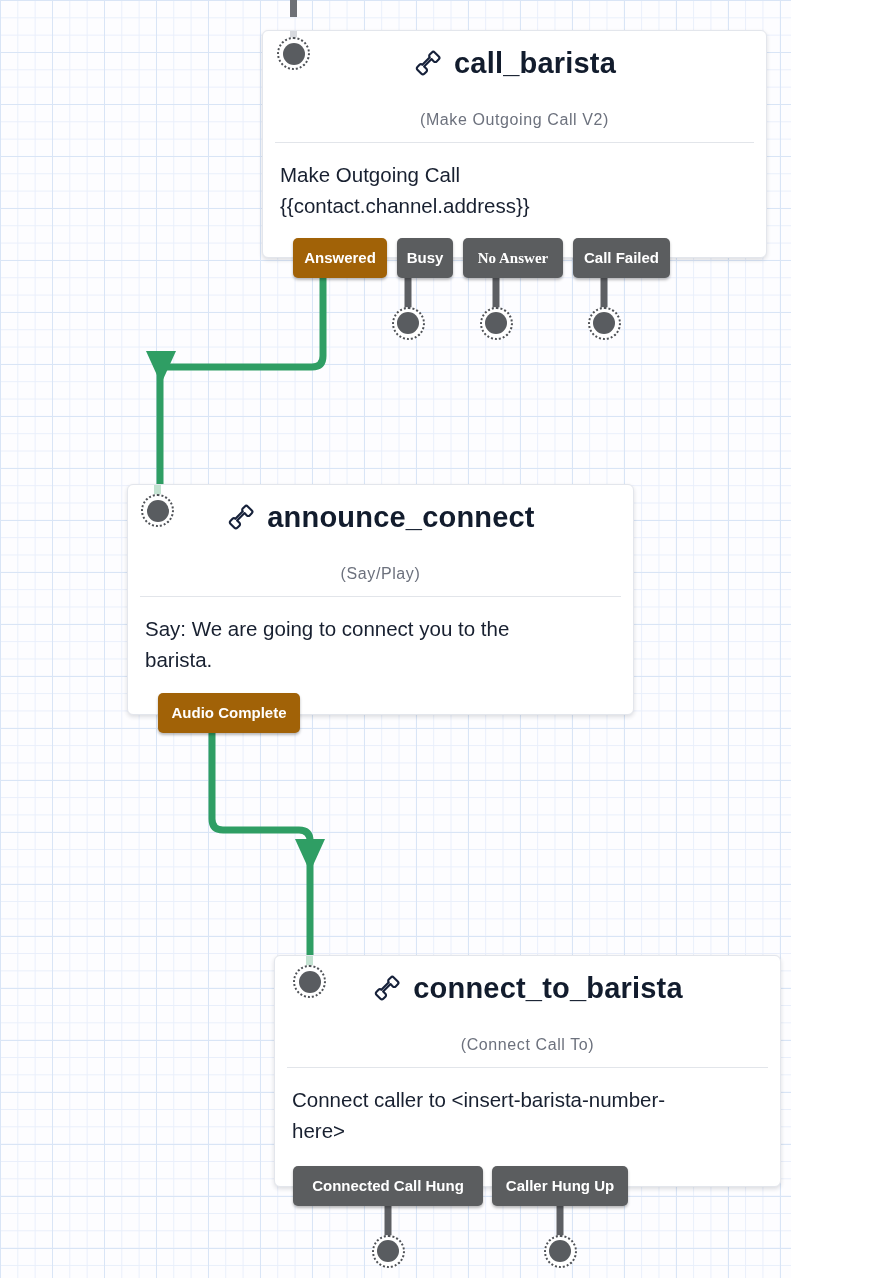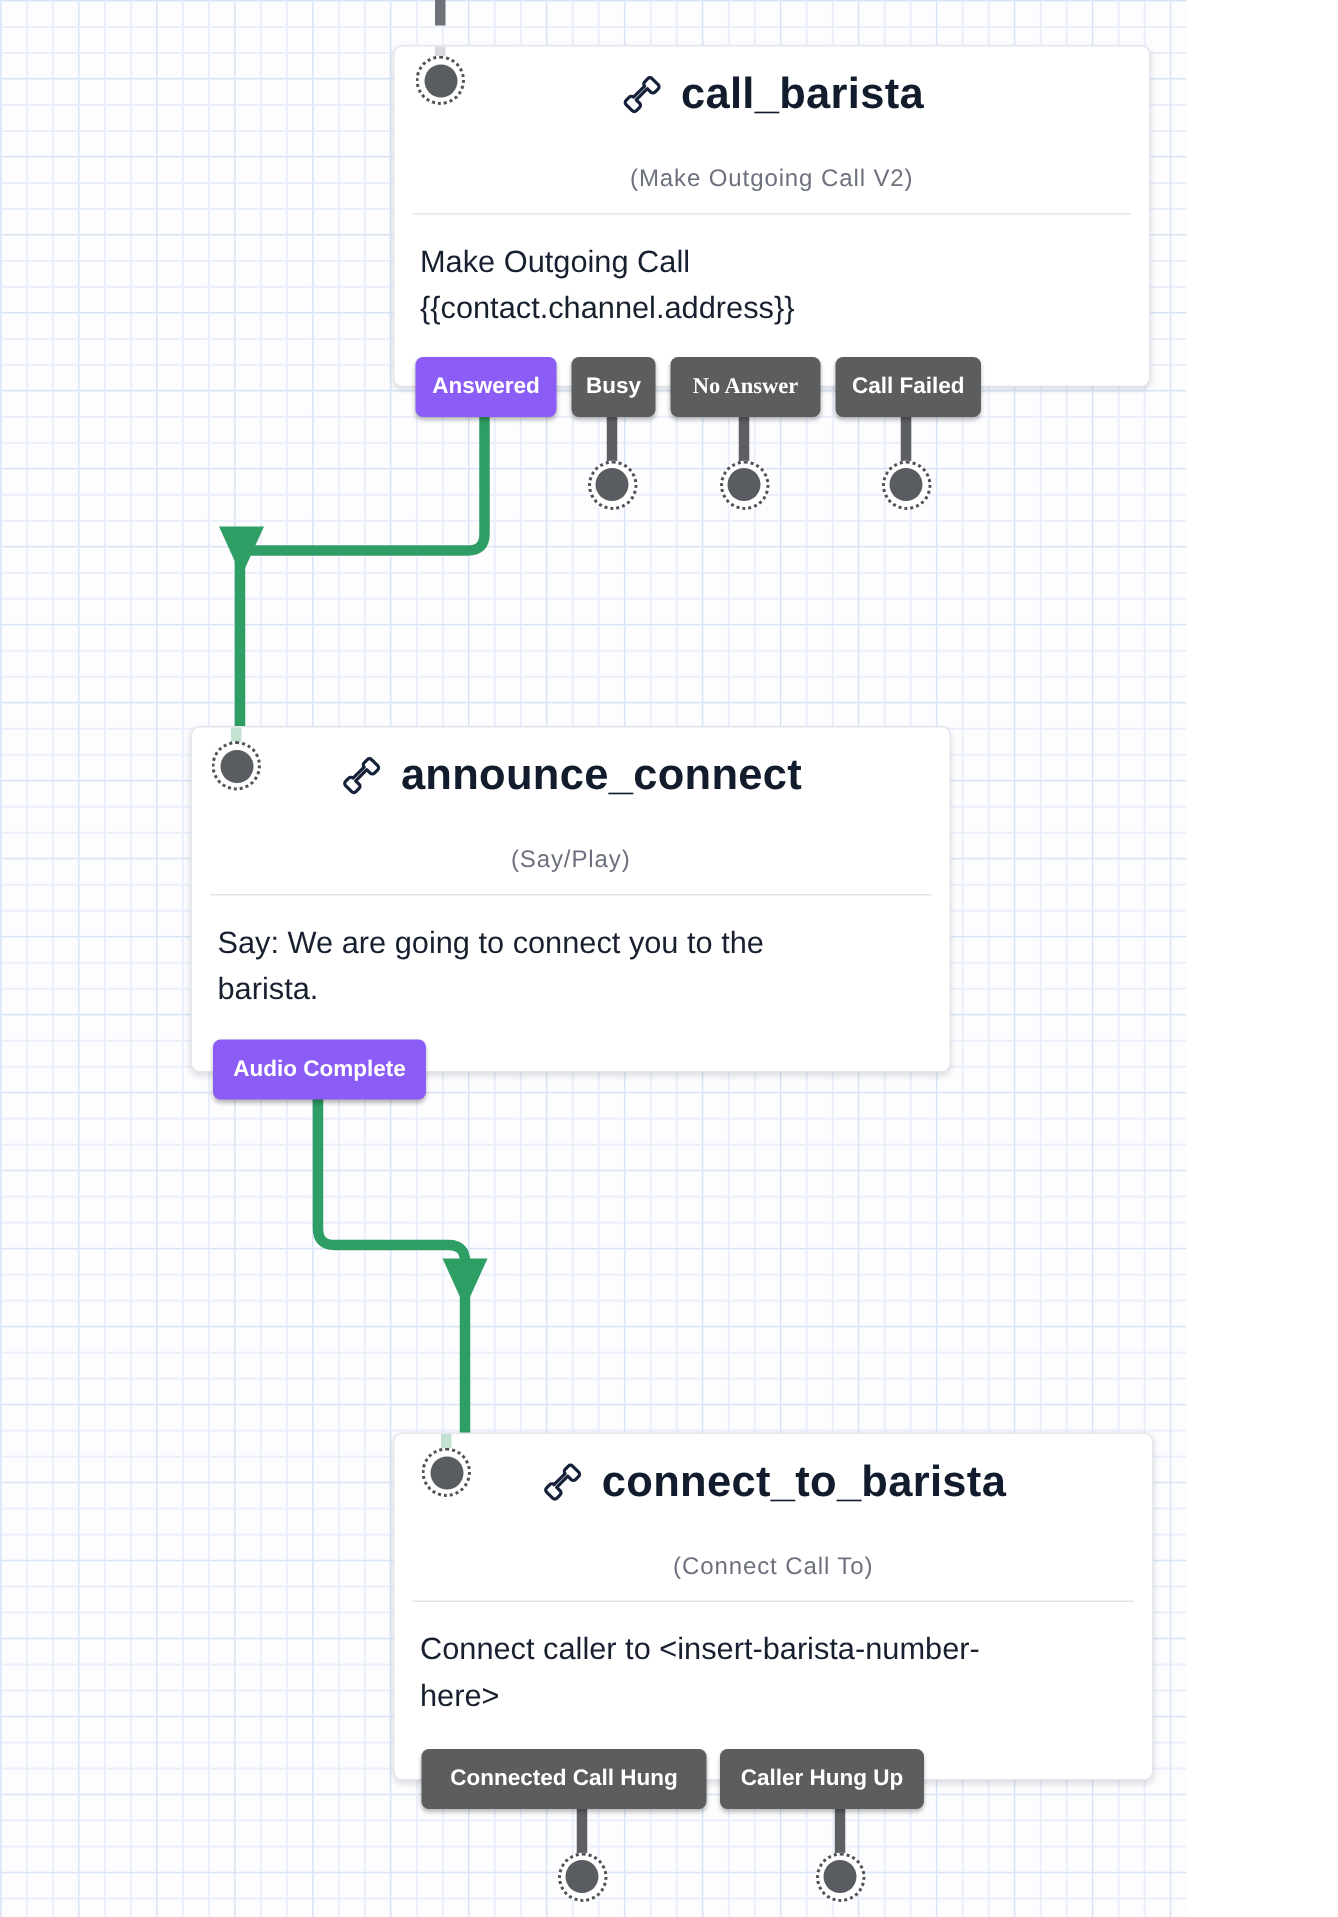--- a/index.html
+++ b/index.html
@@ -28,21 +28,21 @@
   .divider{position:absolute;top:111px;left:12px;right:12px;height:0;
     border-top:1px solid #e2e5ea;}
   .body-text{position:absolute;top:128px;left:17px;right:17px;
     font-size:20.5px;line-height:31px;color:#182030;white-space:pre-line;}
   .btn-row{position:absolute;display:flex;}
   .btn{
     height:40px;line-height:40px;text-align:center;border-radius:5px;
     font-size:15px;font-weight:600;color:#fff;
     box-shadow:0 2px 3px rgba(0,0,0,.28);box-sizing:border-box;
   }
-  .btn.green{background:#8b5cf6;}
+  .btn.green{background:#a16207;margin-left:16px;}
   .btn.gray{background:#5b5d5f;}
   .port{
     position:absolute;width:33px;height:33px;border-radius:50%;
     border:2px dotted #4f5257;background:#fff;box-sizing:border-box;
     display:flex;align-items:center;justify-content:center;z-index:3;
   }
   .port .dot{width:22px;height:22px;border-radius:50%;background:#595c60;}
   .stub{position:absolute;top:0;width:7px;z-index:0;}
   .stub.gray{background:#d7d9de;}
   .stub.green{background:#c3e2d1;}
@@ -125,21 +125,21 @@
     </div>
     <div class="subtitle">(Say/Play)</div>
     <div class="divider"></div>
     <div class="body-text">Say: We are going to connect you to the
 barista.</div>
     <div class="btn-row" style="left:14px;top:208px;">
       <div class="btn green" style="width:142px;">Audio Complete</div>
     </div>
   </div>
 
-  <div class="card" style="left:262px;top:955px;width:505px;height:230px;">
+  <div class="card" style="left:274px;top:955px;width:505px;height:230px;">
     <div class="stub green" style="left:31px;height:15px;"></div>
     <div class="port" style="left:18px;top:9px;">
         <div class="dot"></div>
       </div>
     <div class="head">
       <svg class="icon" width="30" height="30" viewBox="0 0 24 24">
         <g transform="rotate(-45 12 12)" fill="none" stroke="#16213a" stroke-width="1.7" stroke-linejoin="round">
           <path d="M2.2 9.8 a1.6 1.6 0 0 1 1.6 -1.6 h2.4 a1.6 1.6 0 0 1 1.6 1.6 h8.4 a1.6 1.6 0 0 1 1.6 -1.6 h2.4 a1.6 1.6 0 0 1 1.6 1.6 v4.6 a1.6 1.6 0 0 1 -1.6 1.6 h-2.4 a1.6 1.6 0 0 1 -1.6 -1.6 v-2.6 h-8.4 v2.6 a1.6 1.6 0 0 1 -1.6 1.6 H3.8 a1.6 1.6 0 0 1 -1.6 -1.6 z"></path>
         </g>
       </svg>

